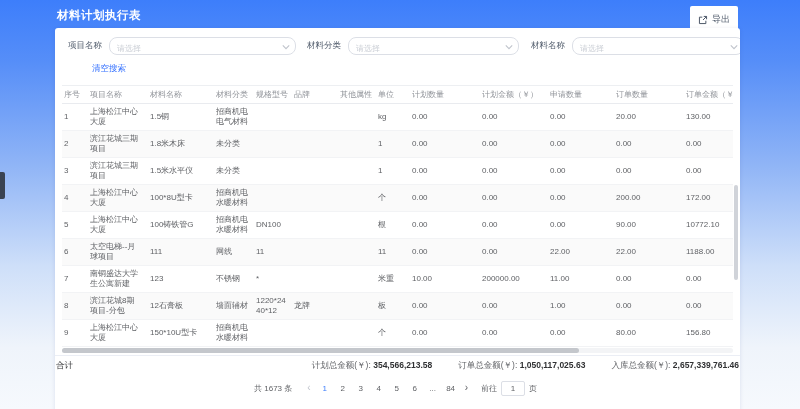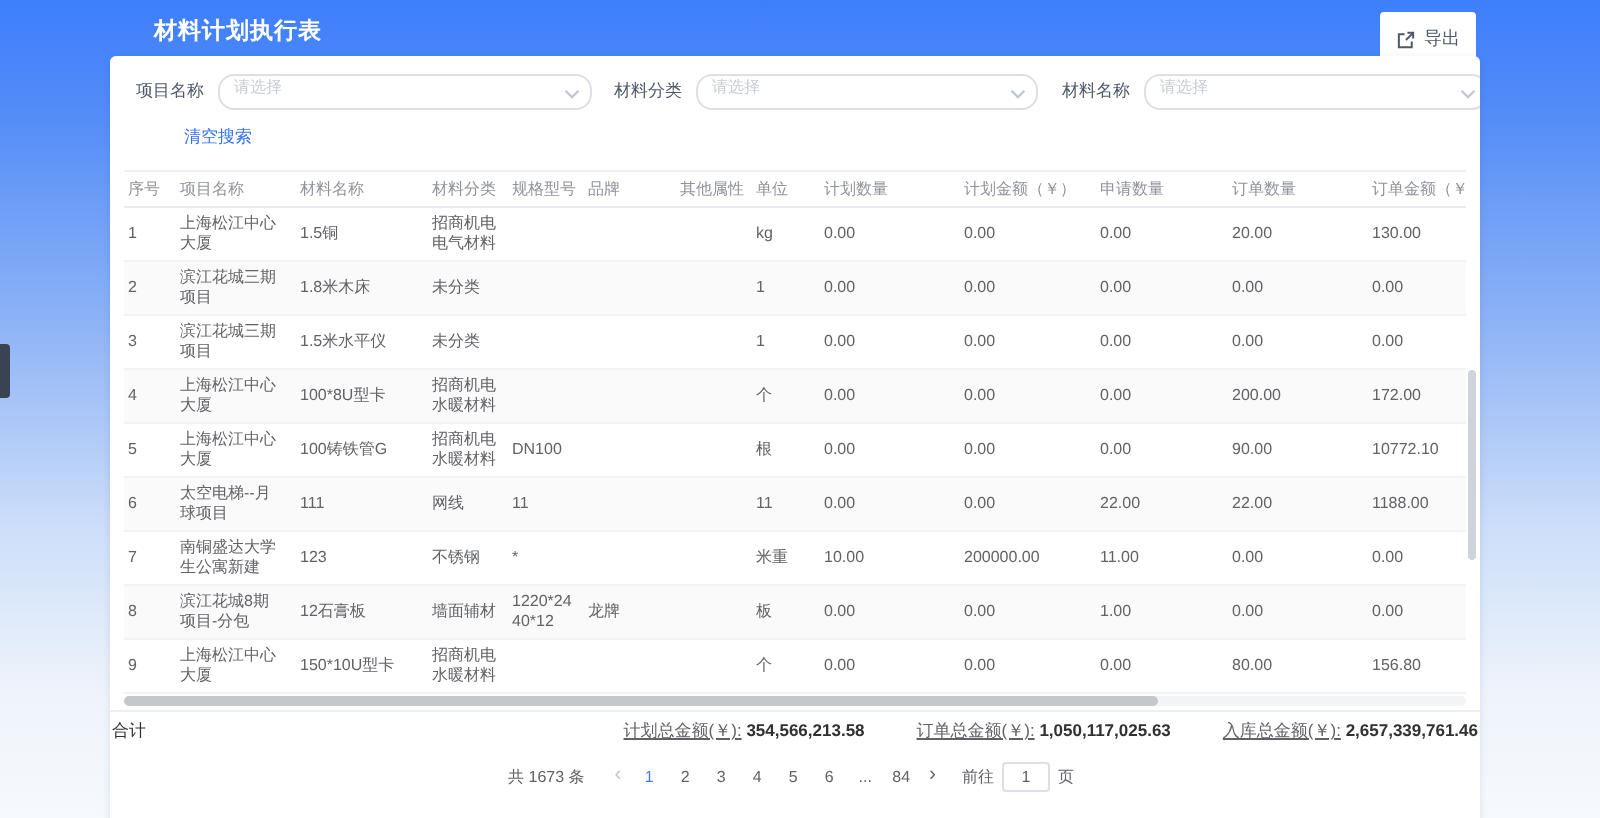--- a/index.html
+++ b/index.html
@@ -3,40 +3,40 @@
 <meta charset="utf-8">
 <style>
   * { margin:0; padding:0; box-sizing:border-box; }
   html,body { width:800px; height:409px; overflow:hidden;
     font-family:"Liberation Sans","DejaVu Sans",sans-serif; }
   .screen { position:relative; width:800px; height:409px;
     background:linear-gradient(180deg,#3D7EFB 0%,#568EF8 15%,#8FB4F6 40%,#CEDFF9 65%,#EFF4FB 85%,#F6F9FD 100%); }
 
   
   .page-title { position:absolute; left:57px; top:8px; color:#fff;
-    font-size:11.5px; font-weight:bold; letter-spacing:.5px;margin-left:20px; }
+    font-size:11.5px; font-weight:bold; letter-spacing:.5px; }
   .export-btn { position:absolute; right:62px; top:6px; height:27px;
     background:#fff; border:none; border-radius:2px; padding:0 8px;
     font-size:9px; color:#4E5969; display:flex; align-items:center; gap:4px; cursor:pointer; }
 
   
   .handle { position:absolute; left:0; top:172px; width:5px; height:27px;
     background:#3A4352; border-radius:0 2px 2px 0; }
 
   
   .card { position:absolute; left:55px; top:28px; width:685px; height:394px;
     background:#fff; border-radius:3px; overflow:hidden;
     box-shadow:0 1px 4px rgba(30,60,120,.12); }
 
   
   .filters { display:flex; align-items:center; padding:9px 4px 0 13px; }
   .fgroup { display:flex; align-items:center; }
   .flabel { font-size:8.5px; color:#4E5969; margin-right:7px; white-space:nowrap; }
   .select { position:relative; height:18px; border:1px solid #DCDFE6; border-radius:8px;
-    background:#fff; display:flex; align-items:flex-start; padding:0 16px 0 7px; cursor:pointer; }
+    background:#fff; display:flex; align-items:flex-end; padding:0 16px 0 7px; cursor:pointer; }
   .select .ph { font-size:8px; color:#C9CDD4; }
   .select svg { position:absolute; right:5px; top:6px; }
   .sel-1 { width:187px; margin-right:11px; }
   .sel-2 { width:171px; margin-right:12px; }
   .sel-3 { width:172px; }
 
   
   .actions { display:flex; align-items:center; padding:8px 0 0 17px; }
   .search-btn { width:103px; height:16px; background:#4284F4; color:#fff;
     font-size:8.5px; border:none; border-radius:2px; cursor:pointer; }
@@ -56,21 +56,21 @@
 
   
   .hscroll-track { margin:1px 7px 0 7px; height:5px; background:#F3F4F6; border-radius:3px; cursor:pointer; }
   .hscroll-thumb { width:77%; height:5px; background:#C4C7CC; border-radius:3px; }
 
   
   .summary { display:flex; align-items:center; height:21px; margin-top:2px;
     border-top:1px solid #EBEEF5; padding:0 1px; font-size:8.5px; }
   .sum-label { color:#303133; }
   .totals { margin-left:auto; display:flex; gap:26px; }
-  .t-label { color:#606266;text-decoration:underline; }
+  .t-label { color:#606266; }
   .t-value { color:#303133; font-weight:700; }
 
   
   .pagination { display:flex; align-items:center; justify-content:center;
     height:24px; font-size:8px; color:#606266; }
   .total-count { margin-right:10px; }
   .pg-arrow { padding:0 5px; font-size:10px; line-height:1; cursor:pointer; }
   .pg-prev { color:#C0C4CC; }
   .pg-next { color:#606266; }
   .page-list { display:flex; }

